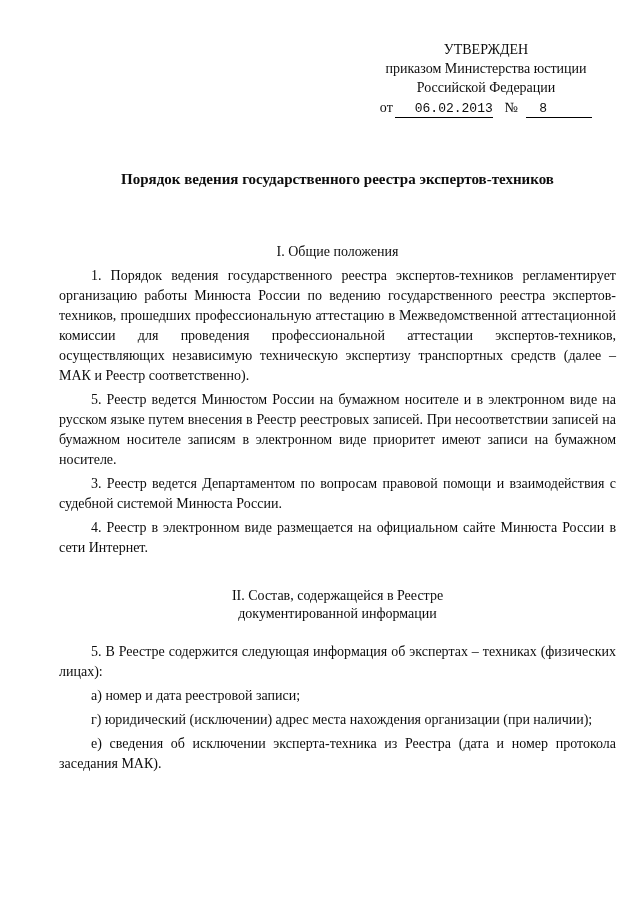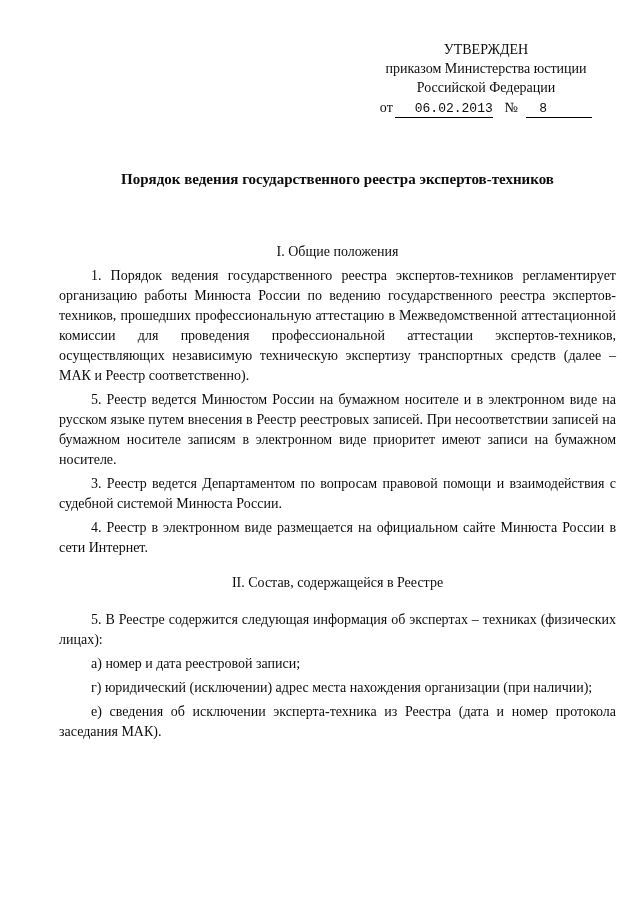--- a/index.html
+++ b/index.html
@@ -63,21 +63,21 @@
   .section-heading {
     font-size: 14px;
     font-weight: normal;
     text-align: center;
     line-height: 18.5px;
   }
   .heading-1 {
     margin: 54px 0 0 0;
   }
   .heading-2 {
-    margin: 16px 0 18px 0;
+    margin: 29px 0 18px 0;
   }
   .body-text p {
     margin: 4px;
     text-indent: 32px;
     text-align: justify;
     line-height: 20px;
   }
 </style>
 </head>
 <body>
@@ -99,20 +99,21 @@
 
   <div class="body-text">
     <p>1. Порядок ведения государственного реестра экспертов-техников регламентирует организацию работы Минюста России по ведению государственного реестра экспертов-техников, прошедших профессиональную аттестацию в Межведомственной аттестационной комиссии для проведения профессиональной аттестации экспертов-техников, осуществляющих независимую техническую экспертизу транспортных средств (далее – МАК и Реестр соответственно).</p>
     <p>5. Реестр ведется Минюстом России на бумажном носителе и в электронном виде на русском языке путем внесения в Реестр реестровых записей. При несоответствии записей на бумажном носителе записям в электронном виде приоритет имеют записи на бумажном носителе.</p>
     <p>3. Реестр ведется Департаментом по вопросам правовой помощи и взаимодействия с судебной системой Минюста России.</p>
     <p>4. Реестр в электронном виде размещается на официальном сайте Минюста России в сети Интернет.</p>
   </div>
 
   <div class="section-heading heading-2">
     <span>II. Состав, содержащейся в Реестре</span><br>
+    <span>документированной информации</span>
   </div>
 
   <div class="body-text">
     <p>5. В Реестре содержится следующая информация об экспертах – техниках (физических лицах):</p>
     <p>а) номер и дата реестровой записи;</p>
     <p>г) юридический (исключении) адрес места нахождения организации (при наличии);</p>
     <p>е) сведения об исключении эксперта-техника из Реестра (дата и номер протокола заседания МАК).</p>
   </div>
 
 </div>

